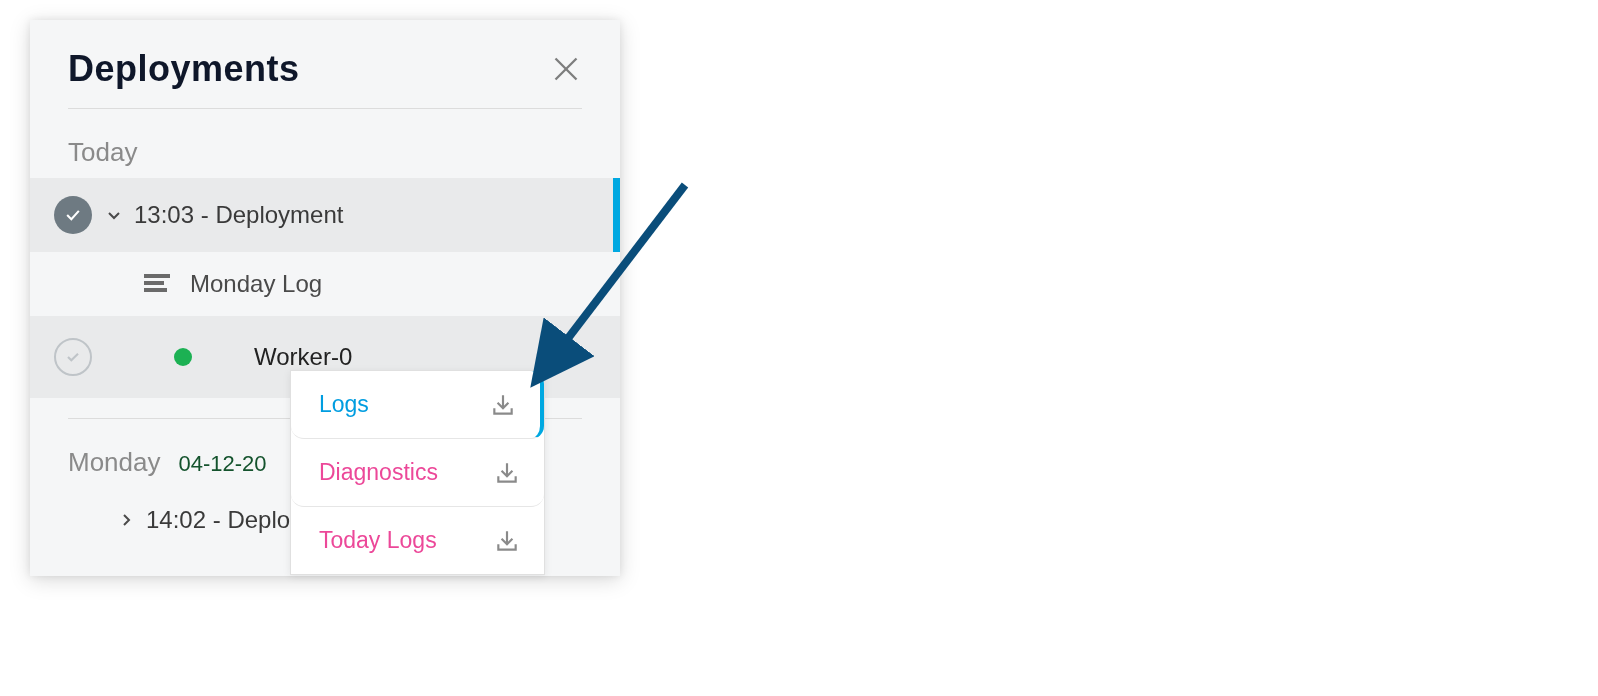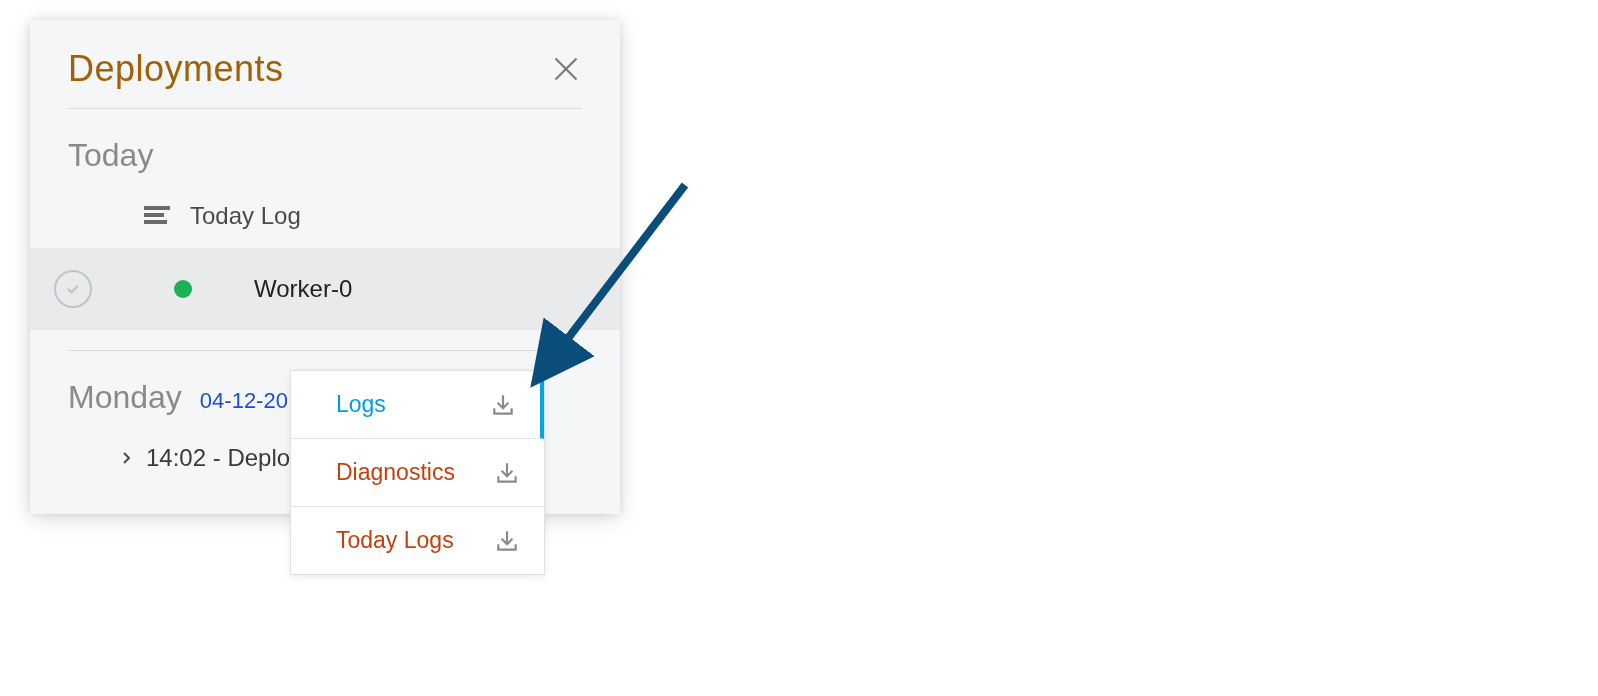--- a/index.html
+++ b/index.html
@@ -23,22 +23,22 @@
       box-shadow: 0 4px 20px rgba(0,0,0,0.15), 0 0 8px rgba(0,0,0,0.08);
     }
     .panel-header {
       display: flex;
       align-items: center;
       justify-content: space-between;
       padding: 28px 38px 18px 38px;
     }
     .panel-title {
       font-size: 36px;
-      font-weight: 400;
-      color: #a16207;
+      font-weight: 700;
+      color: #0f172a;
       letter-spacing: 0.5px;
     }
     .close-btn {
       width: 32px;
       height: 32px;
       cursor: pointer;
       display: flex;
       align-items: center;
       justify-content: center;
     }
@@ -51,27 +51,27 @@
       background: #dcdcdc;
       margin: 0 38px;
     }
     .section-header {
       padding: 28px 38px 10px 38px;
       display: flex;
       align-items: baseline;
       gap: 18px;
     }
     .section-title {
-      font-size: 32px;
+      font-size: 26px;
       font-weight: 300;
       color: #8a8a8a;
     }
     .section-date {
       font-size: 22px;
-      color: #1d4ed8;
+      color: #14532d;
     }
     .deployment-row {
       display: flex;
       align-items: center;
       background: #e9eaeb;
       padding: 18px 24px;
       position: relative;
       cursor: pointer;
     }
     .deployment-row.selected {
@@ -165,33 +165,34 @@
       width: 255px;
       background: #fff;
       border: 1px solid #e0e0e0;
       box-shadow: 0 2px 8px rgba(0,0,0,0.08);
       z-index: 10;
     }
     .popup-item {
       display: flex;
       align-items: center;
       justify-content: space-between;
-      padding: 20px 24px 20px 45px;
+      padding: 20px 24px 20px 28px;
       cursor: pointer;
       border-bottom: 1px solid #e6e6e6;
+      border-radius: 13px;
     }
     .popup-item:last-child {
       border-bottom: none;
     }
     .popup-item.active {
       border-right: 4px solid #00a8e1;
     }
     .popup-label {
       font-size: 23px;
-      color: #c2410c;
+      color: #ec4899;
     }
     .popup-item.active .popup-label {
       color: #009de0;
     }
     .download-icon {
       width: 26px;
       height: 26px;
       flex-shrink: 0;
     }
     .arrow-svg {
@@ -214,28 +215,39 @@
         <line x1="21" y1="3" x2="3" y2="21"></line>
       </svg>
     </div>
   </div>
   <div class="divider"></div>
 
   <div class="section-header">
     <div class="section-title">Today</div>
   </div>
 
+  <div class="deployment-row selected">
+    <div class="check-circle solid">
+      <svg viewBox="0 0 24 24">
+        <polyline points="5,12 10,17 19,7" fill="none" stroke="#fff" stroke-width="2.5"></polyline>
+      </svg>
+    </div>
+    <svg class="chevron" viewBox="0 0 16 16">
+      <polyline points="3,6 8,11 13,6" fill="none" stroke="#4a4a4a" stroke-width="2"></polyline>
+    </svg>
+    <div class="deploy-label">13:03 - Deployment</div>
+  </div>
 
   <div class="system-log-row">
     <div class="lines-icon">
       <div></div>
         <div></div>
         <div></div>
     </div>
-    <div class="log-label">Today Log</div>
+    <div class="log-label">Monday Log</div>
   </div>
 
   <div class="worker-row">
     <div class="check-circle outline">
       <svg viewBox="0 0 24 24">
         <polyline points="6,12 10,16 18,8" fill="none" stroke="#bfc4c8" stroke-width="2.5"></polyline>
       </svg>
     </div>
     <div class="green-dot"></div>
     <div class="worker-label">Worker-0</div>

